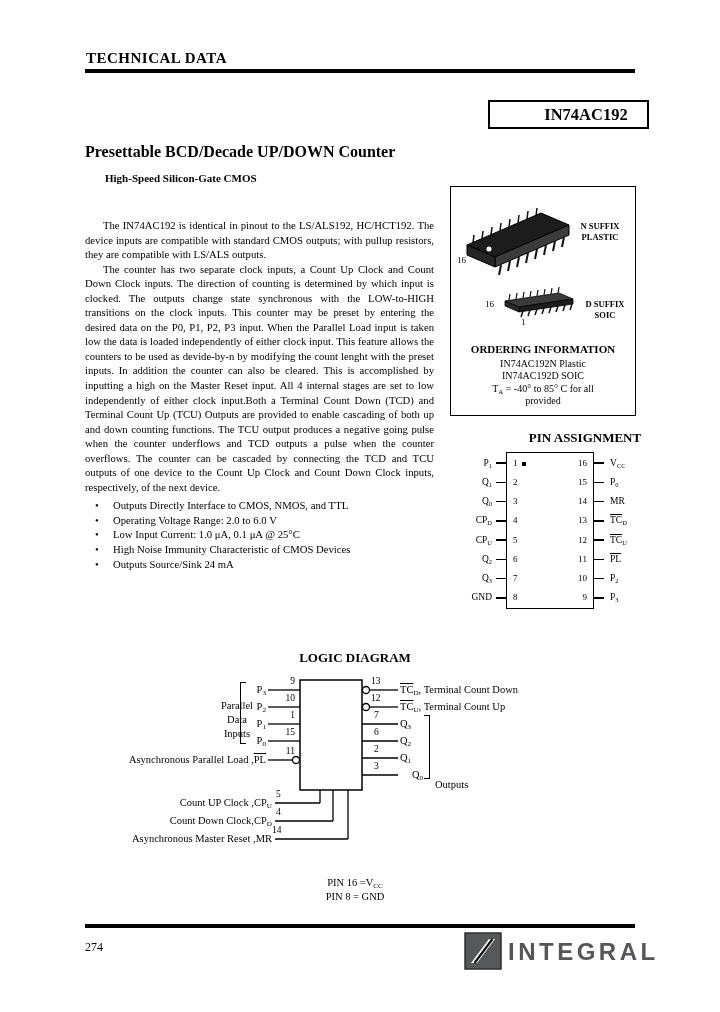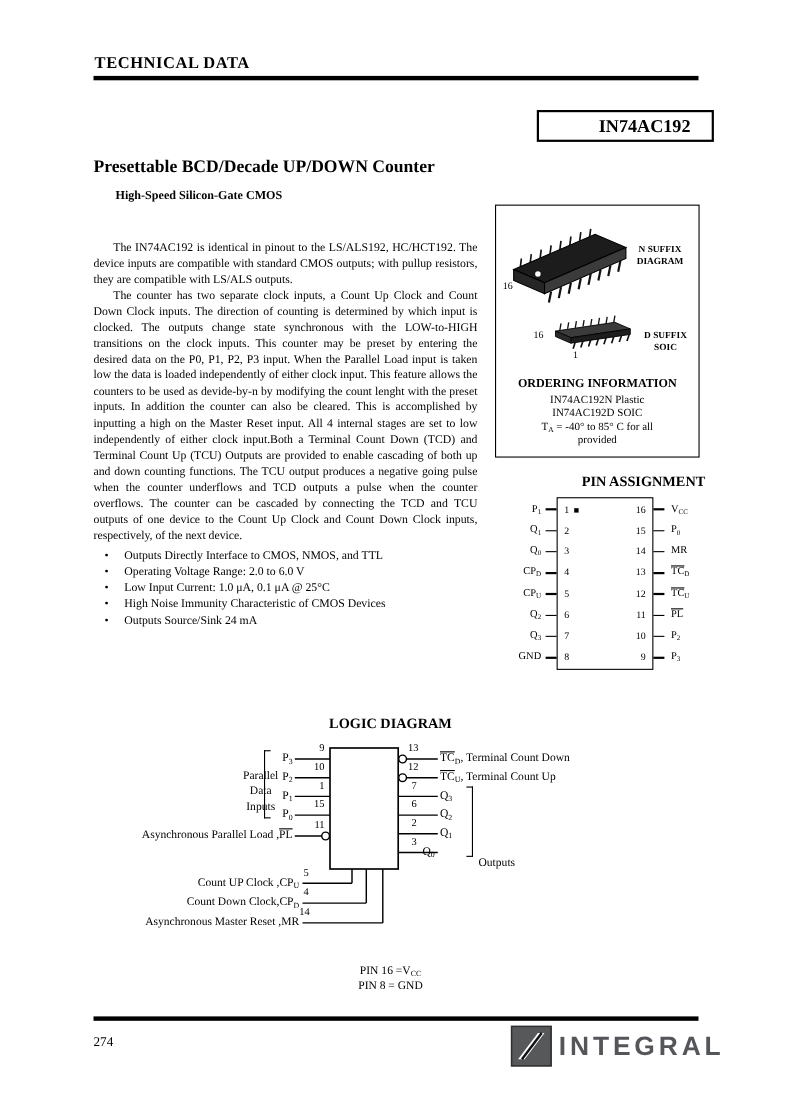--- a/index.html
+++ b/index.html
@@ -87,21 +87,21 @@
           <line x1="75" y1="58" x2="73" y2="68"></line>
         <line x1="84" y1="54" x2="82" y2="64"></line>
           <line x1="93" y1="50" x2="91" y2="60"></line>
         <line x1="102" y1="46" x2="100" y2="56"></line>
           <line x1="111" y1="42" x2="109" y2="52"></line>
       </g>
     </svg>
     <div class="abs pkg-num" style="left:6px;top:68px;">16</div>
     <div class="abs pkg-small" style="left:118px;top:22px;width:62px;">
       <div>N SUFFIX</div>
-      <div>DIAGRAM</div>
+      <div>PLASTIC</div>
     </div>
 
     <svg class="abs" style="left:42px;top:98px;" width="95" height="40" viewBox="0 0 95 40">
       <g stroke="#111" stroke-width="1.2">
         <line x1="16" y1="15" x2="17" y2="9"></line>
           <line x1="23" y1="14" x2="24" y2="8"></line>
         <line x1="30" y1="13" x2="31" y2="7"></line>
           <line x1="37" y1="12" x2="38" y2="6"></line>
         <line x1="44" y1="11" x2="45" y2="5"></line>
           <line x1="51" y1="10" x2="52" y2="4"></line>
@@ -268,21 +268,21 @@
   <div class="lg-num" style="left:374px;top:710px;width:16px;">7</div>
   <div class="lg-num" style="left:374px;top:727px;width:16px;">6</div>
   <div class="lg-num" style="left:374px;top:744px;width:16px;">2</div>
   <div class="lg-num" style="left:374px;top:761px;width:16px;">3</div>
 
   <div class="lg-lab" style="left:400px;top:683px;width:180px;"><span class="over">TC</span><span class="sub">D</span><span>, Terminal Count Down</span></div>
   <div class="lg-lab" style="left:400px;top:700px;width:180px;"><span class="over">TC</span><span class="sub">U</span><span>, Terminal Count Up</span></div>
   <div class="lg-lab" style="left:400px;top:717px;width:24px;"><span>Q</span><span class="sub">3</span></div>
   <div class="lg-lab" style="left:400px;top:734px;width:24px;"><span>Q</span><span class="sub">2</span></div>
   <div class="lg-lab" style="left:400px;top:751px;width:24px;"><span>Q</span><span class="sub">1</span></div>
-  <div class="lg-lab" style="left:384px;top:768px;width:24px;"><span>Q</span><span class="sub">0</span></div>
+  <div class="lg-lab" style="left:412px;top:768px;width:24px;"><span>Q</span><span class="sub">0</span></div>
 
   <div class="bracket-r" style="left:424px;top:715px;height:62px;"></div>
   <div class="lg-lab" style="left:435px;top:778px;width:60px;">Outputs</div>
 
   <div class="lg-num" style="left:276px;top:789px;width:16px;">5</div>
   <div class="lg-num" style="left:276px;top:807px;width:16px;">4</div>
   <div class="lg-num" style="left:272px;top:825px;width:18px;">14</div>
 
   <div class="lg-lab rt" style="left:86px;top:796px;width:186px;"><span>Count UP Clock ,CP</span><span class="sub">U</span></div>
   <div class="lg-lab rt" style="left:86px;top:814px;width:186px;font-family:Liberation Serif, serif;"><span>Count Down Clock,CP</span><span class="sub">D</span></div>

